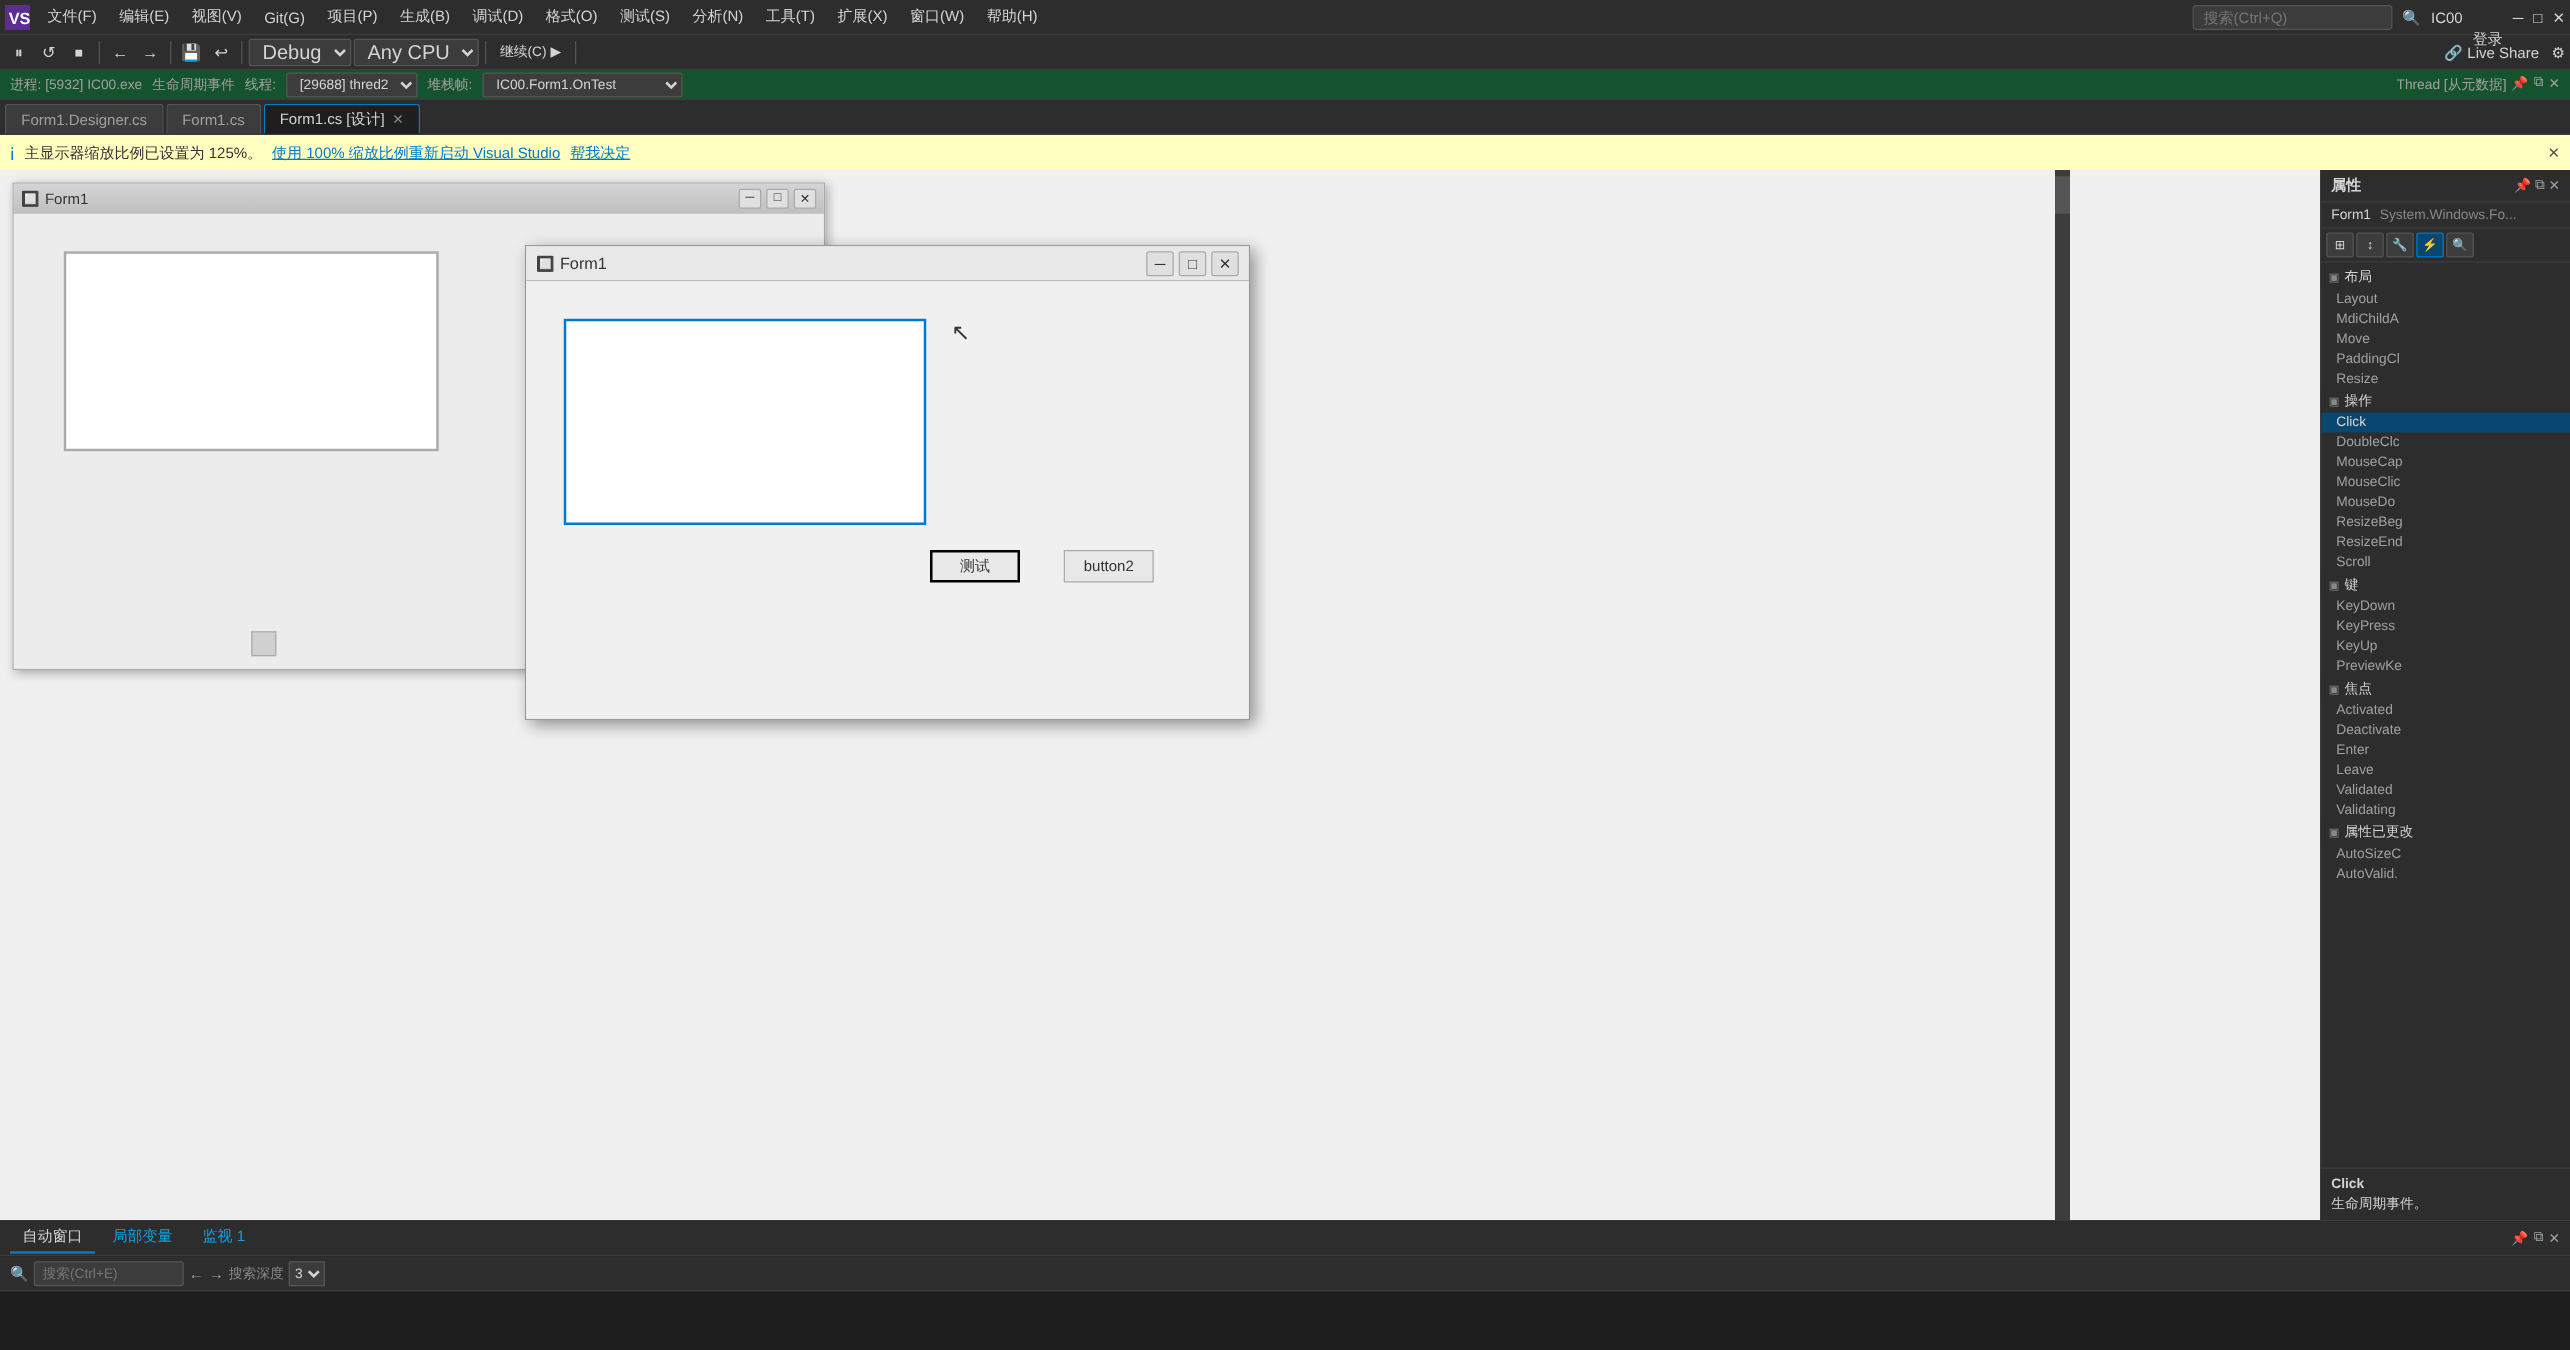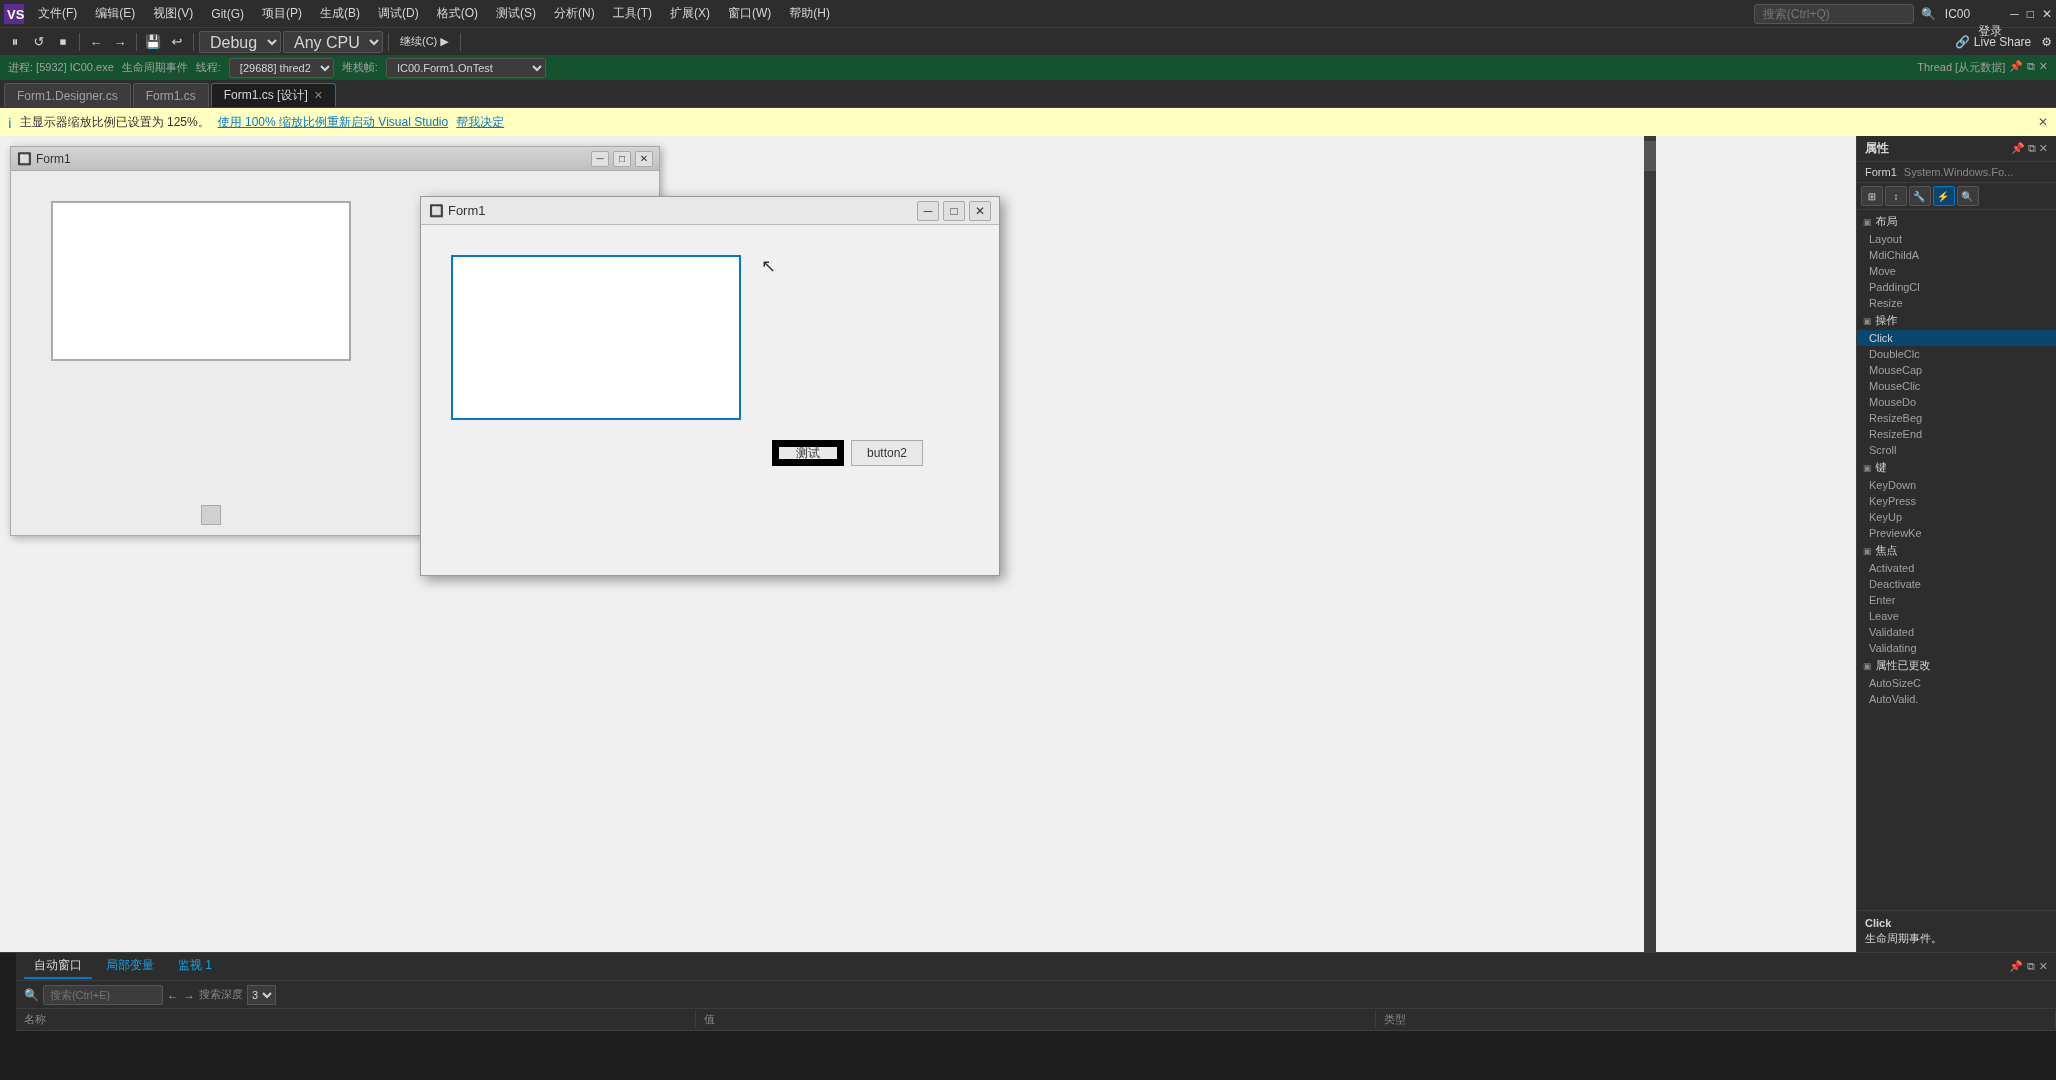--- a/index.html
+++ b/index.html
@@ -297,25 +297,25 @@
       top: 30px;
       left: 30px;
       width: 290px;
       height: 165px;
       background: white;
       border: 2px solid #0078d4;
     }
     .form-button1 {
       position: absolute;
       top: 215px;
-      left: 351px;
+      left: 323px;
       width: 72px;
       height: 26px;
       background: #e8e8e8;
-      border: 7px solid #000000;
+      border: 2px solid #000000;
       cursor: pointer;
       display: flex;
       align-items: center;
       justify-content: center;
       font-size: 12px;
       color: #333;
     }
     .form-button2 {
       position: absolute;
       top: 215px;
@@ -436,26 +436,25 @@
       font-size: 12px;
     }
     .bottom-tab {
       padding: 2px 8px;
       cursor: pointer;
       color: #a0a0a0;
     }
     .bottom-tab.active { color: #d4d4d4; border-bottom: 2px solid #007acc; }
 
     .bottom-section {
-      height: 128px;
+      height: 104px;
       background: #1e1e1e;
       border-top: 1px solid #3c3c3c;
       display: flex;
       flex-direction: column;
-      padding-left: 16px;
     }
     .bottom-header {
       background: #2d2d2d;
       height: 28px;
       display: flex;
       align-items: center;
       padding: 0 8px;
       gap: 8px;
       border-bottom: 1px solid #3c3c3c;
     }
@@ -819,21 +818,16 @@
       <div class="auto-search-bar">
         <span style="color:#888; font-size:12px;">🔍</span>
         <input class="auto-search-input" type="text" placeholder="搜索(Ctrl+E)" style="">
         <span style="cursor:pointer; color:#a0a0a0;">←</span>
         <span style="cursor:pointer; color:#a0a0a0;">→</span>
         <span style="color:#888; font-size:11px;">搜索深度</span>
         <select style="background:#3c3c3c; border:1px solid #555; color:#d4d4d4; font-size:11px; height:20px;">
           <option>3</option>
         </select>
       </div>
-      <div class="auto-table-header">
-        <span class="auto-col-header">名称</span>
-        <span class="auto-col-header">值</span>
-        <span class="auto-col-header">类型</span>
-      </div>
     </div>
   </div>
 
 </div>
 
 </body></html>

